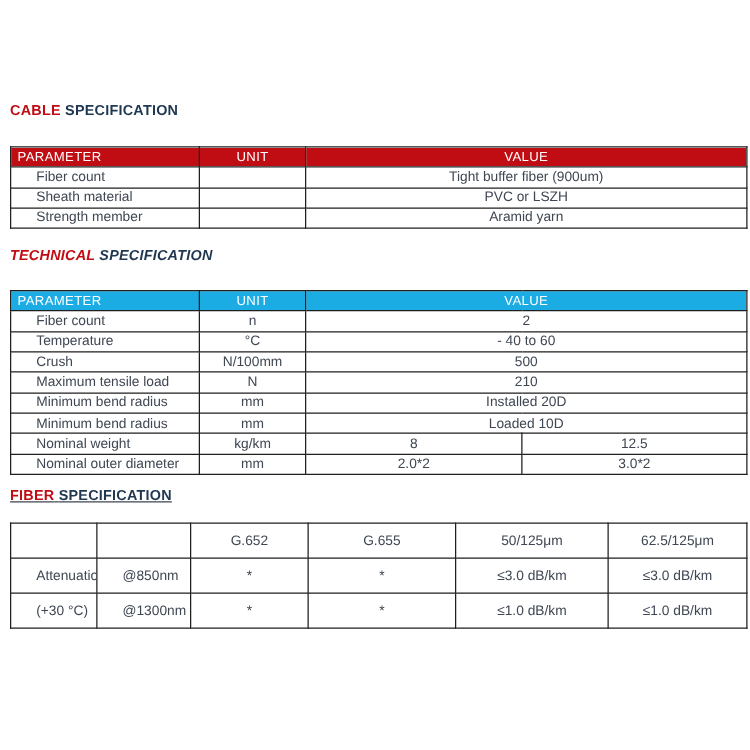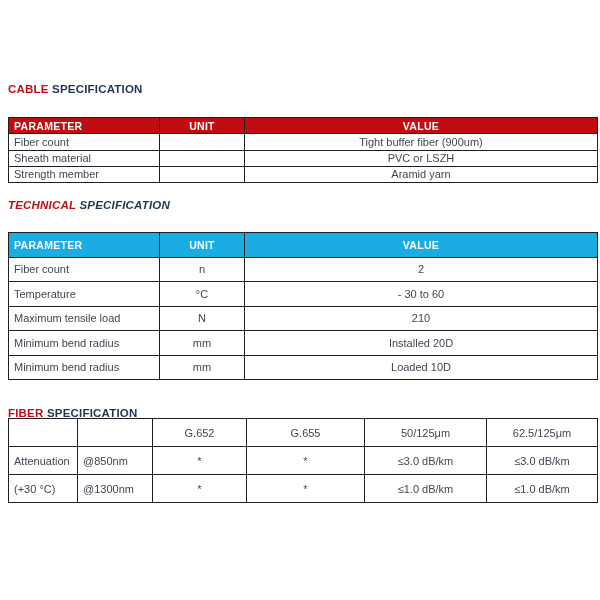--- a/index.html
+++ b/index.html
@@ -36,36 +36,36 @@
   td, th {
     border: 1px solid #1f1f1f;
     padding: 0 4px;
     height: 16px;
     text-align: center;
     vertical-align: middle;
     font-weight: normal;
     overflow: hidden;
     white-space: nowrap;
   }
-  td.param { text-align: left; padding-left: 5px; }
+  td.param { text-align: left; padding-left: 20px; }
   tr.hdr th {
     color: #ffffff;
-    font-weight: bold;
+    font-weight: normal;
     font-size: 10.5px;
     letter-spacing: 0.3px;
   }
   tr.hdr.red th { background: #c00d14; border-color: #1f1f1f; }
   tr.hdr.blue th { background: #1bace4; border-color: #1f1f1f; }
   tr.hdr th.first { text-align: left; padding-left: 5px; }
 
   #cable-heading     { top: 83px; }
   #cable-table       { top: 117px; height: 66px; }
   #technical-heading { top: 199px; font-style: italic; }
   #technical-table   { top: 232px; height: 148px; }
-  #fiber-heading     { top: 407px; text-decoration: underline; }
+  #fiber-heading     { top: 391px; text-decoration: underline; }
   #fiber-table       { top: 418px; height: 85px; }
 </style>
 </head>
 <body>
 
 <div class="page">
 
   <div class="heading" id="cable-heading">
     <span class="accent">CABLE</span>
     <span class="rest">SPECIFICATION</span>
@@ -120,36 +120,53 @@
       <th colspan="2">VALUE</th>
     </tr>
     <tr>
       <td class="param">Fiber count</td>
       <td>n</td>
       <td colspan="2">2</td>
     </tr>
     <tr>
       <td class="param">Temperature</td>
       <td>°C</td>
-      <td colspan="2">- 30 to 60</td>
+      <td colspan="2">- 40 to 60</td>
+    </tr>
+    <tr>
+      <td class="param">Crush</td>
+      <td>N/100mm</td>
+      <td colspan="2">500</td>
     </tr>
     <tr>
       <td class="param">Maximum tensile load</td>
       <td>N</td>
       <td colspan="2">210</td>
     </tr>
     <tr>
       <td class="param">Minimum bend radius</td>
       <td>mm</td>
       <td colspan="2">Installed 20D</td>
     </tr>
     <tr>
       <td class="param">Minimum bend radius</td>
       <td>mm</td>
       <td colspan="2">Loaded 10D</td>
+    </tr>
+    <tr>
+      <td class="param">Nominal weight</td>
+      <td>kg/km</td>
+      <td>8</td>
+      <td>12.5</td>
+    </tr>
+    <tr>
+      <td class="param">Nominal outer diameter</td>
+      <td>mm</td>
+      <td>2.0*2</td>
+      <td>3.0*2</td>
     </tr>
   </tbody>
     </table>
 
   <div class="heading" id="fiber-heading">
     <span class="accent">FIBER</span>
     <span class="rest">SPECIFICATION</span>
   </div>
 
   <table id="fiber-table">

